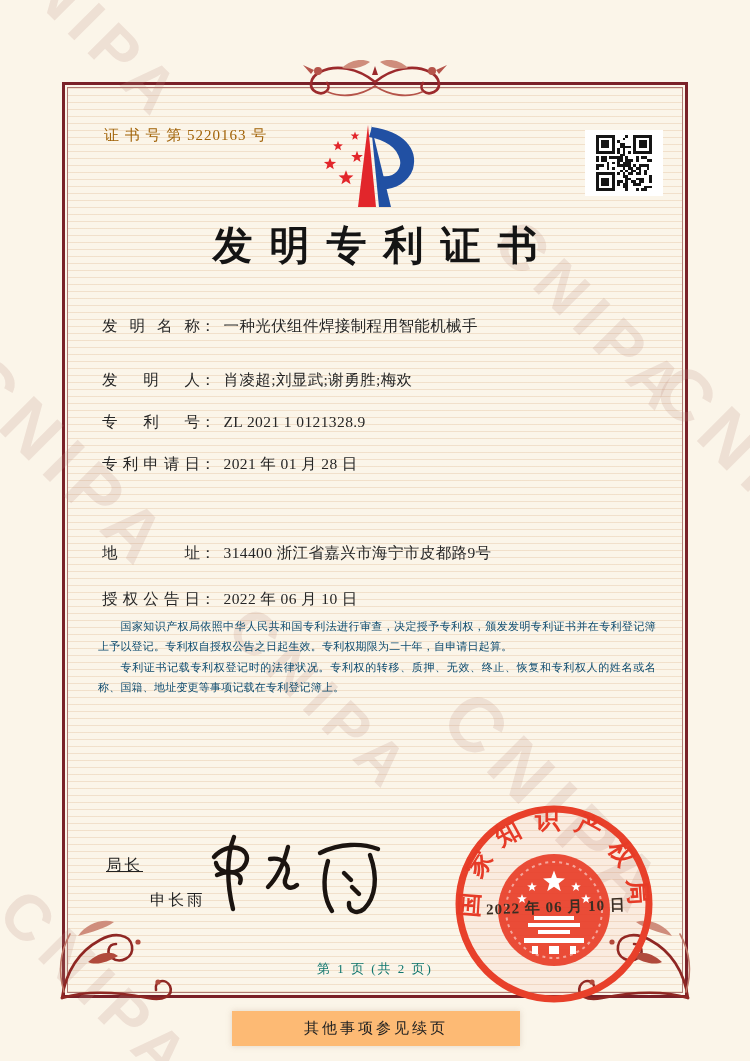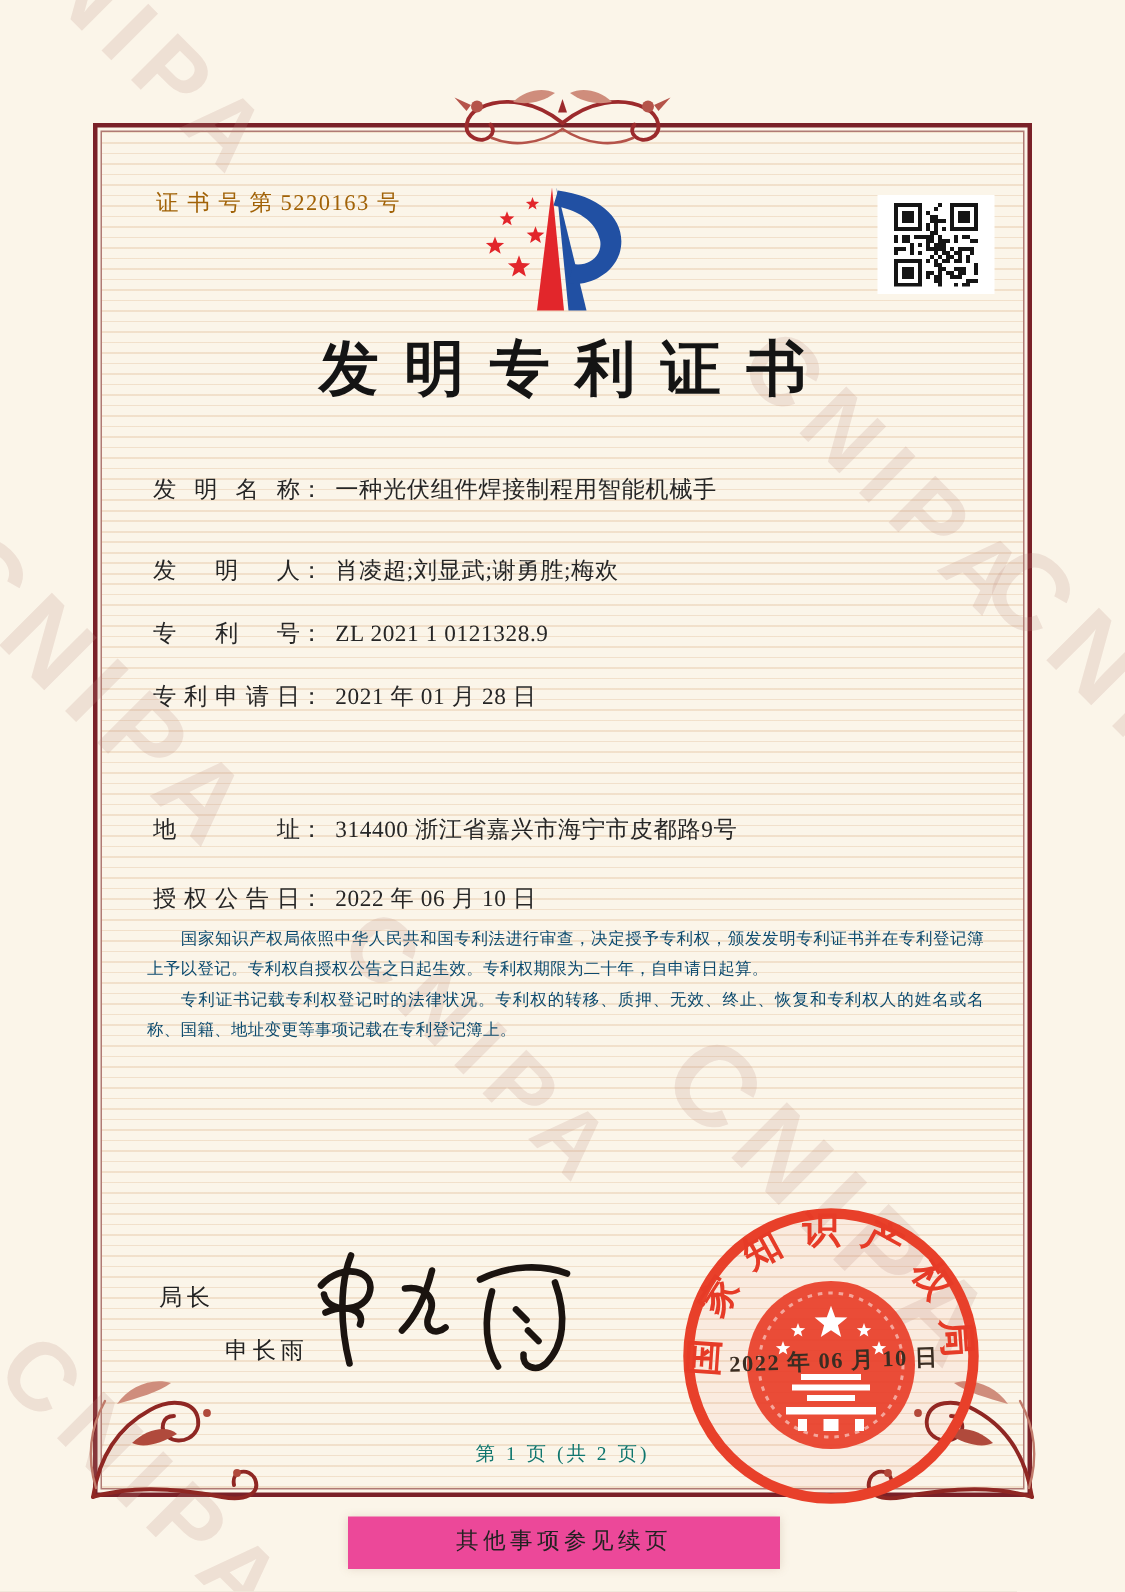--- a/index.html
+++ b/index.html
@@ -25,30 +25,30 @@
          font-size:40px;font-weight:700;letter-spacing:17px;text-indent:17px;color:#141414;}
   .frow{position:absolute;left:102px;width:566px;z-index:3;font-size:15.5px;color:#262626;white-space:nowrap;}
   .flabel{display:inline-block;width:98px;text-align:justify;text-align-last:justify;vertical-align:bottom;}
   .fcolon{margin-right:8px;}
   .fvalue{letter-spacing:.4px;}
   .pair2{position:absolute;left:318px;top:0;}
   .paras{position:absolute;left:98px;top:616px;width:558px;z-index:3;}
   .paras p{margin:0;text-indent:2.05em;font-size:11px;line-height:1.85;letter-spacing:.2px;
            color:#0c4a6e;text-align:justify;}
   .sig-title{position:absolute;left:106px;top:855px;z-index:3;font-family:"Liberation Sans","DejaVu Sans",sans-serif;
-             font-size:15.5px;letter-spacing:3px;color:#222;}
+             font-size:15.5px;letter-spacing:3px;color:#222;text-decoration:underline;}
   .sig-name{position:absolute;left:106px;top:890px;z-index:3;font-family:"Liberation Sans","DejaVu Sans",sans-serif;
             font-size:15.5px;letter-spacing:3px;color:#222;margin-left:44px;}
   .sig-svg{position:absolute;left:200px;top:823px;z-index:3;}
   .seal{position:absolute;left:448px;top:798px;width:212px;height:212px;z-index:4;}
   .seal-date{position:absolute;left:458px;top:898px;width:196px;z-index:5;text-align:center;
              font-size:15px;font-weight:700;color:#3a2d22;letter-spacing:1px;transform:rotate(-2deg);}
   .page-foot{position:absolute;left:62px;top:960px;width:626px;z-index:3;text-align:center;
              font-size:13px;color:#0f766e;letter-spacing:2px;}
-  .cont-strip{position:absolute;left:232px;top:1011px;width:288px;height:35px;z-index:3;background:#ec4899;
+  .cont-strip{position:absolute;left:232px;top:1011px;width:288px;height:35px;z-index:3;background:#fdba74;
               line-height:35px;text-align:center;font-size:15px;letter-spacing:3px;color:#222;
               box-shadow:0 0 6px rgba(150,120,90,.25);}
   .orn{position:absolute;z-index:3;pointer-events:none;}
   .orn-top{left:272px;top:56px;}
   .orn-bl{left:48px;top:912px;}
   .orn-br{left:547px;top:912px;transform:scaleX(-1);}
 </style>
 </head>
 <body>
 

